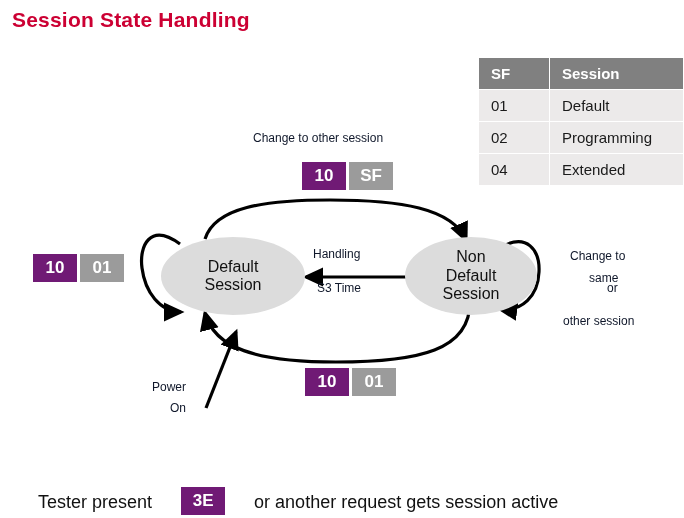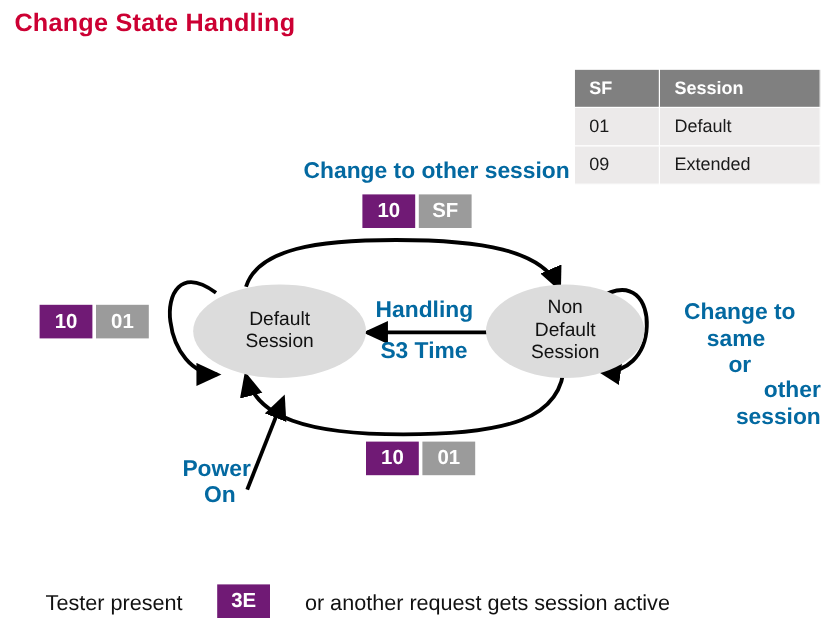--- a/index.html
+++ b/index.html
@@ -71,24 +71,23 @@
     line-height: 1;
     text-align: center;
     min-width: 22px;
   }
   .chip.red { background: #701a75; }
   .chip.gray { background: #9b9b9b; }
 
   
   .lbl {
     position: absolute;
-    font-size: 19px;
-    color: #0369a1;
+    font-size: 12px;
+    color: #0f172a;
     line-height: 1.15;
-    font-weight: bold;
   }
   .lbl.center { text-align: right; }
 
   
   .state {
     position: absolute;
     background: #dcdcdc;
     border-radius: 50%;
     display: flex;
     align-items: center;
@@ -123,36 +122,40 @@
     bottom: 6px;
     font-size: 13px;
     color: #b7b7b7;
   }
 </style>
 </head>
 <body>
 
 <div id="stage">
 
-  <div class="title">Change State Handling</div>
+  <div class="title">Session State Handling</div>
 
   <table class="sf-table">
     <thead>
       <tr>
         <th class="col-sf">SF</th>
         <th>Session</th>
       </tr>
     </thead>
     <tbody>
       <tr>
         <td>01</td>
         <td>Default</td>
       </tr>
       <tr>
-        <td>09</td>
+        <td>02</td>
+        <td>Programming</td>
+      </tr>
+      <tr>
+        <td>04</td>
         <td>Extended</td>
       </tr>
     </tbody>
   </table>
 
   <svg id="arrows" viewBox="0 0 684 518">
     <defs>
       <marker id="ah" markerWidth="7" markerHeight="7" refX="5.4" refY="3" orient="auto" markerUnits="strokeWidth">
         <path d="M0,0 L6.5,3 L0,6 z" fill="#000000"></path>
       </marker>
@@ -201,21 +204,21 @@
   <div class="chip-pair" style="left:305px; top:368px;">
     <span class="chip red">10</span>
     <span class="chip gray">01</span>
   </div>
 
   <div class="lbl" style="left:313px; top:248px;">Handling</div>
   <div class="lbl" style="left:317px; top:282px;">S3 Time</div>
 
   <div class="lbl center" style="left:570px; top:250px;">Change to</div>
   <div class="lbl center" style="left:589px; top:272px;">same</div>
-  <div class="lbl center" style="left:607px; top:294px;">or</div>
+  <div class="lbl center" style="left:607px; top:282px;">or</div>
   <div class="lbl center" style="left:563px; top:315px;">other session</div>
 
   <div class="lbl center" style="left:152px; top:381px;">Power</div>
   <div class="lbl center" style="left:170px; top:402px;">On</div>
 
 
   <div class="sentence" style="left:38px; top:489px;">
     <span>Tester present</span>
     <span class="chip red" style="display:inline-block; margin:0 24px; position:relative; top:-2px;">3E</span>
     <span>or another request gets session active</span>

